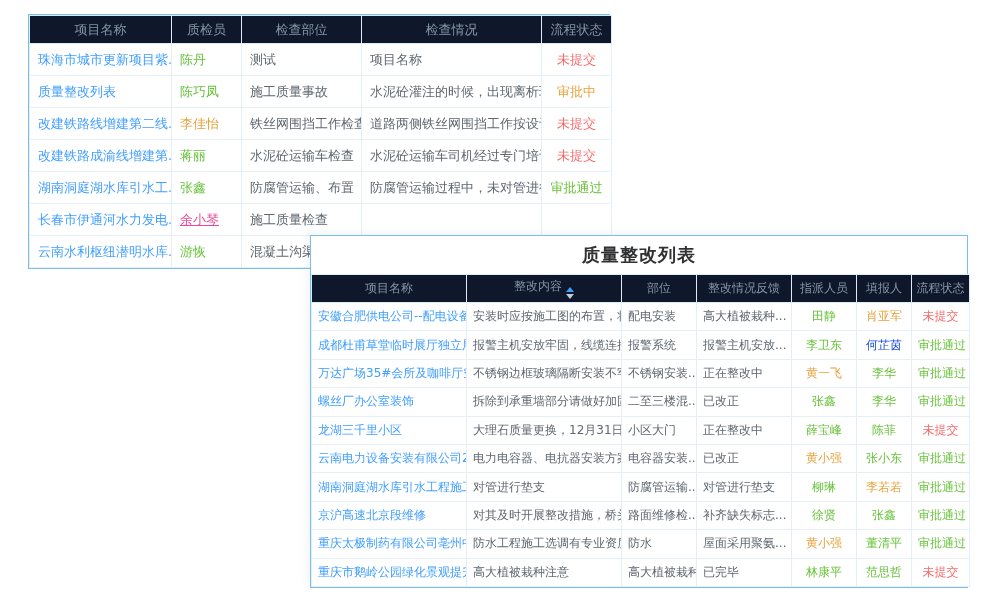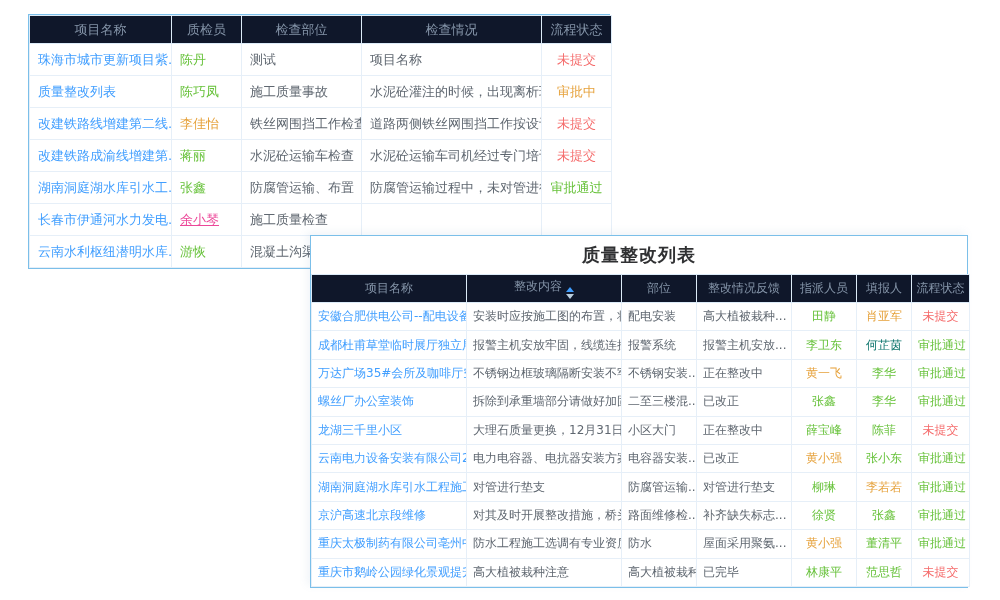--- a/index.html
+++ b/index.html
@@ -139,21 +139,21 @@
             <td><span style="color: rgb(103, 194, 58);">田静</span></td>
             <td><span style="color: rgb(230, 162, 60);">肖亚军</span></td>
             <td><span style="color: rgb(245, 108, 108);">未提交</span></td>
           </tr>
           <tr>
             <td><span class="link">成都杜甫草堂临时展厅独立展...</span></td>
             <td><span>报警主机安放牢固，线缆连接...</span></td>
             <td><span>报警系统</span></td>
             <td><span>报警主机安放...</span></td>
             <td><span style="color: rgb(103, 194, 58);">李卫东</span></td>
-            <td><span style="color: #0f766e;">何芷茵</span></td>
+            <td><span style="color: #1d4ed8;">何芷茵</span></td>
             <td><span style="color: rgb(103, 194, 58);">审批通过</span></td>
           </tr>
           <tr>
             <td><span class="link">万达广场35#会所及咖啡厅空...</span></td>
             <td><span>不锈钢边框玻璃隔断安装不牢...</span></td>
             <td><span>不锈钢安装...</span></td>
             <td><span>正在整改中</span></td>
             <td><span style="color: rgb(230, 162, 60);">黄一飞</span></td>
             <td><span style="color: rgb(103, 194, 58);">李华</span></td>
             <td><span style="color: rgb(103, 194, 58);">审批通过</span></td>

